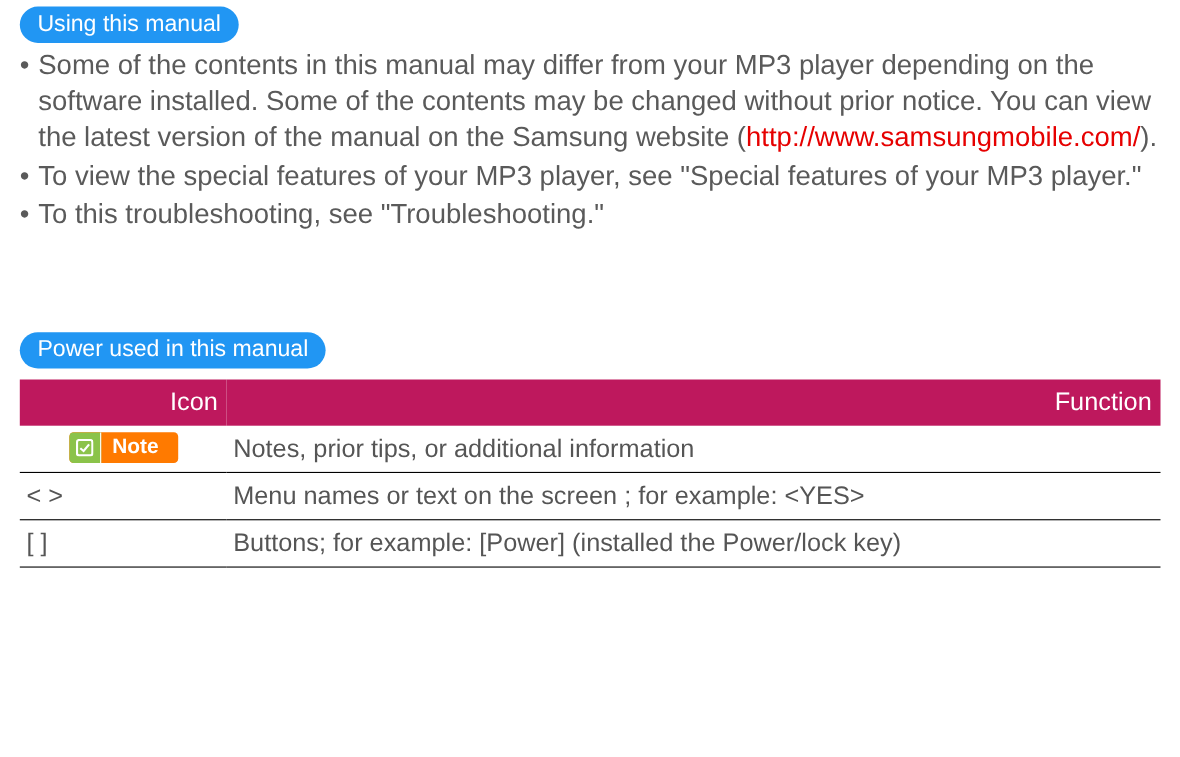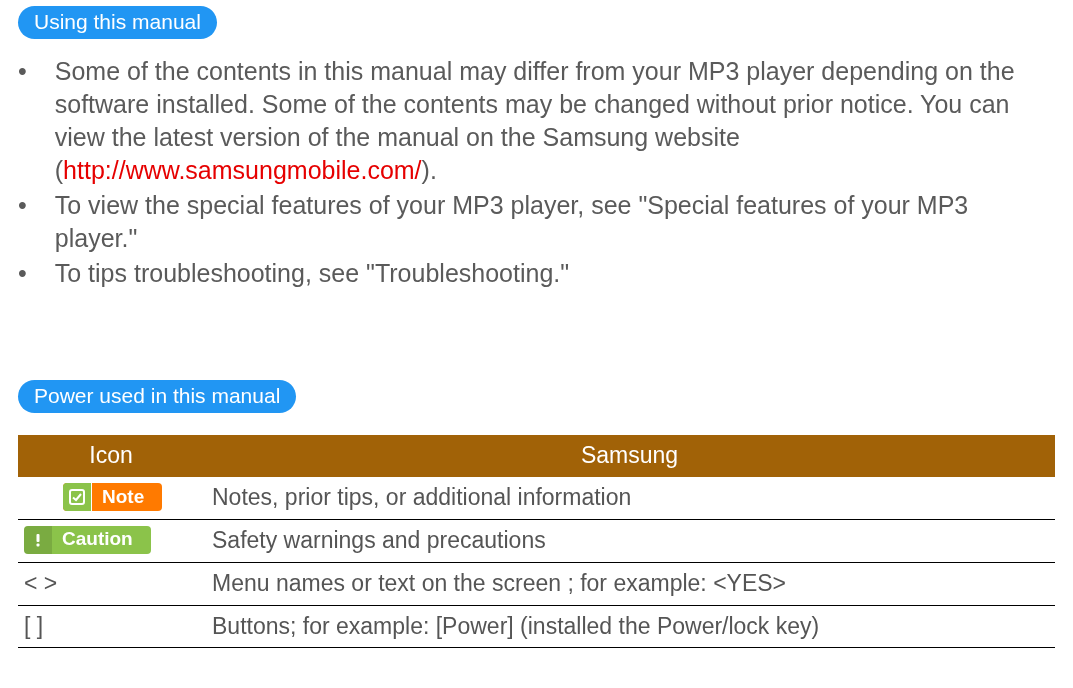--- a/index.html
+++ b/index.html
@@ -15,56 +15,56 @@
     padding: 6px 18px 18px 18px;
   }
   .pill {
     display: inline-block;
     background: #2196f3;
     color: #fff;
     font-size: 21px;
     padding: 4px 16px 5px 16px;
     border-radius: 20px;
     font-weight: 400;
-    margin-bottom: 16px;
+    margin-bottom: 4px;
   }
   .bullets {
     margin: 0 0 90px 0;
   }
   .bullet-row {
     display: flex;
     align-items: flex-start;
     font-size: 25px;
     line-height: 1.32;
     color: #5a5a5a;
     margin-bottom: 2px;
   }
   .dot {
     flex: 0 0 auto;
     padding-right: 8px;
   }
-  .btext { flex: 1; margin-left: 20px; }
+  .btext { flex: 1; }
   .url { color: #e60000; }
   .table {
     border-collapse: collapse;
     width: 100%;
     table-layout: fixed;
     margin-top: 6px;
   }
   .table td, .table th {
     padding: 6px 8px 6px 6px;
     font-size: 23px;
     line-height: 1.3;
     vertical-align: middle;
   }
   .table thead th {
-    background: #a16207;
+    background: #be185d;
     color: #fff;
     font-weight: 400;
-    text-align: center;
+    text-align: right;
   }
   .col-icon { width: 188px; }
   .table tbody tr {
     border-bottom: 1px solid #000;
   }
   .badge {
     display: inline-flex;
     align-items: center;
     border-radius: 4px;
     color: #fff;
@@ -104,69 +104,55 @@
       <span class="btext">
         <span>Some of the contents in this manual may differ from your MP3 player depending on the software installed. Some of the contents may be changed without prior notice. You can view the latest version of the manual on the Samsung website (</span><span class="url">http://www.samsungmobile.com/</span><span>).</span>
       </span>
     </div>
     <div class="bullet-row">
       <span class="dot">•</span>
       <span class="btext">To view the special features of your MP3 player, see "Special features of your MP3 player."</span>
     </div>
     <div class="bullet-row">
       <span class="dot">•</span>
-      <span class="btext">To tips troubleshooting, see "Troubleshooting."</span>
+      <span class="btext">To this troubleshooting, see "Troubleshooting."</span>
     </div>
   </div>
 
   <div class="pill">
     <span>Power used in this manual</span>
   </div>
 
   <table class="table">
     <colgroup>
         <col class="col-icon">
         <col>
       </colgroup>
     <thead>
       <tr>
         <th>Icon</th>
-        <th>Samsung</th>
+        <th>Function</th>
       </tr>
     </thead>
     <tbody>
       <tr>
         <td>
           <span class="badge note">
             <span class="bicon">
               <svg width="16" height="16" viewBox="0 0 16 16">
                   <rect x="1" y="1" width="14" height="14" rx="2" fill="none" stroke="#fff" stroke-width="2"></rect>
                   <path d="M4 8.5 L7 11 L12 5" fill="none" stroke="#fff" stroke-width="2"></path>
                 </svg>
             </span>
             <span class="blabel">Note</span>
           </span>
         </td>
         <td>Notes, prior tips, or additional information</td>
       </tr>
       <tr>
-        <td>
-          <span class="badge caution">
-            <span class="bicon">
-              <svg width="16" height="16" viewBox="0 0 16 16">
-                  <rect x="6.5" y="2" width="3" height="8" rx="1" fill="#fff"></rect>
-                  <rect x="6.5" y="11.5" width="3" height="3" rx="1" fill="#fff"></rect>
-                </svg>
-            </span>
-            <span class="blabel">Caution</span>
-          </span>
-        </td>
-        <td>Safety warnings and precautions</td>
-      </tr>
-      <tr>
         <td class="icon-sym-cell">&lt;   &gt;</td>
         <td>Menu names or text on the screen ; for example: &lt;YES&gt;</td>
       </tr>
       <tr>
         <td class="icon-sym-cell">[    ]</td>
         <td>Buttons; for example: [Power] (installed the Power/lock key)</td>
       </tr>
     </tbody>
   </table>
 

